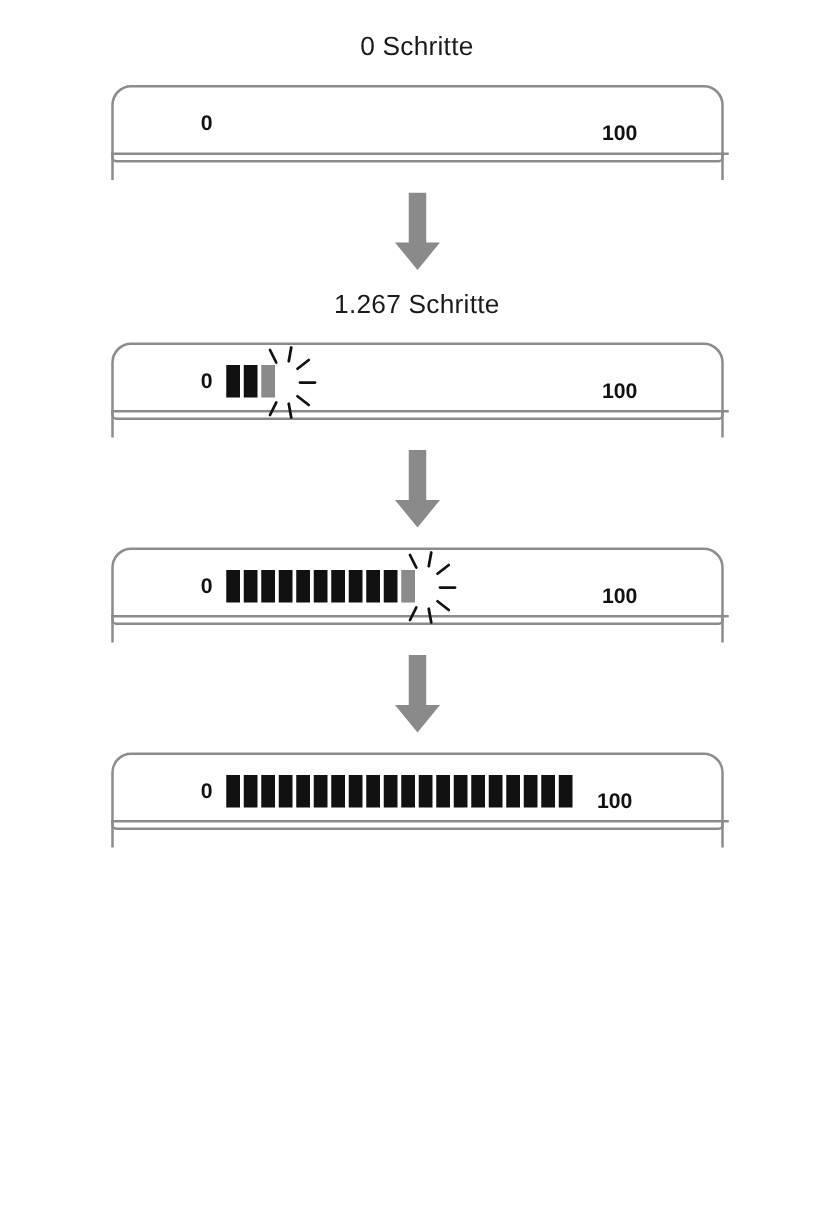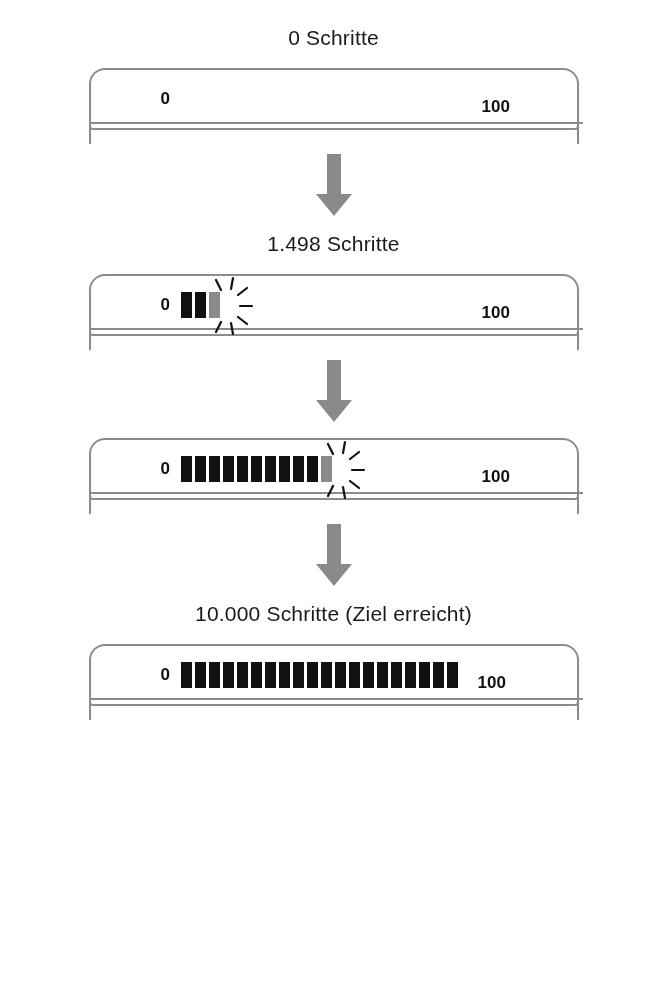--- a/index.html
+++ b/index.html
@@ -130,21 +130,21 @@
     </div>
   </div>
 
   <div class="arrow">
     <svg width="40" height="64" viewBox="0 0 40 64" xmlns="http://www.w3.org/2000/svg">
       <polygon points="13,0 27,0 27,40 38,40 20,62 2,40 13,40" fill="#8a8a8a"></polygon>
     </svg>
   </div>
 
   <div class="stage">
-    <div class="stage-caption">1.498 Schritte</div>
+    <div class="stage-caption">1.267 Schritte</div>
     <div class="band-wrap">
       <div class="band"></div>
       <div class="band-base"></div>
       <div class="lbl lbl-zero">0</div>
       <div class="lbl lbl-hundred" style="left:393px;">100</div>
       <div class="segments">
         <div class="seg"></div>
         <div class="seg"></div>
         <div class="seg active"></div>
       </div>
@@ -205,21 +205,20 @@
     </div>
   </div>
 
   <div class="arrow">
     <svg width="40" height="64" viewBox="0 0 40 64" xmlns="http://www.w3.org/2000/svg">
       <polygon points="13,0 27,0 27,40 38,40 20,62 2,40 13,40" fill="#8a8a8a"></polygon>
     </svg>
   </div>
 
   <div class="stage">
-    <div class="stage-caption">10.000 Schritte (Ziel erreicht)</div>
     <div class="band-wrap">
       <div class="band"></div>
       <div class="band-base"></div>
       <div class="lbl lbl-zero">0</div>
       <div class="lbl lbl-hundred" style="left:389px;">100</div>
       <div class="segments">
         <div class="seg"></div>
         <div class="seg"></div>
         <div class="seg"></div>
         <div class="seg"></div>

